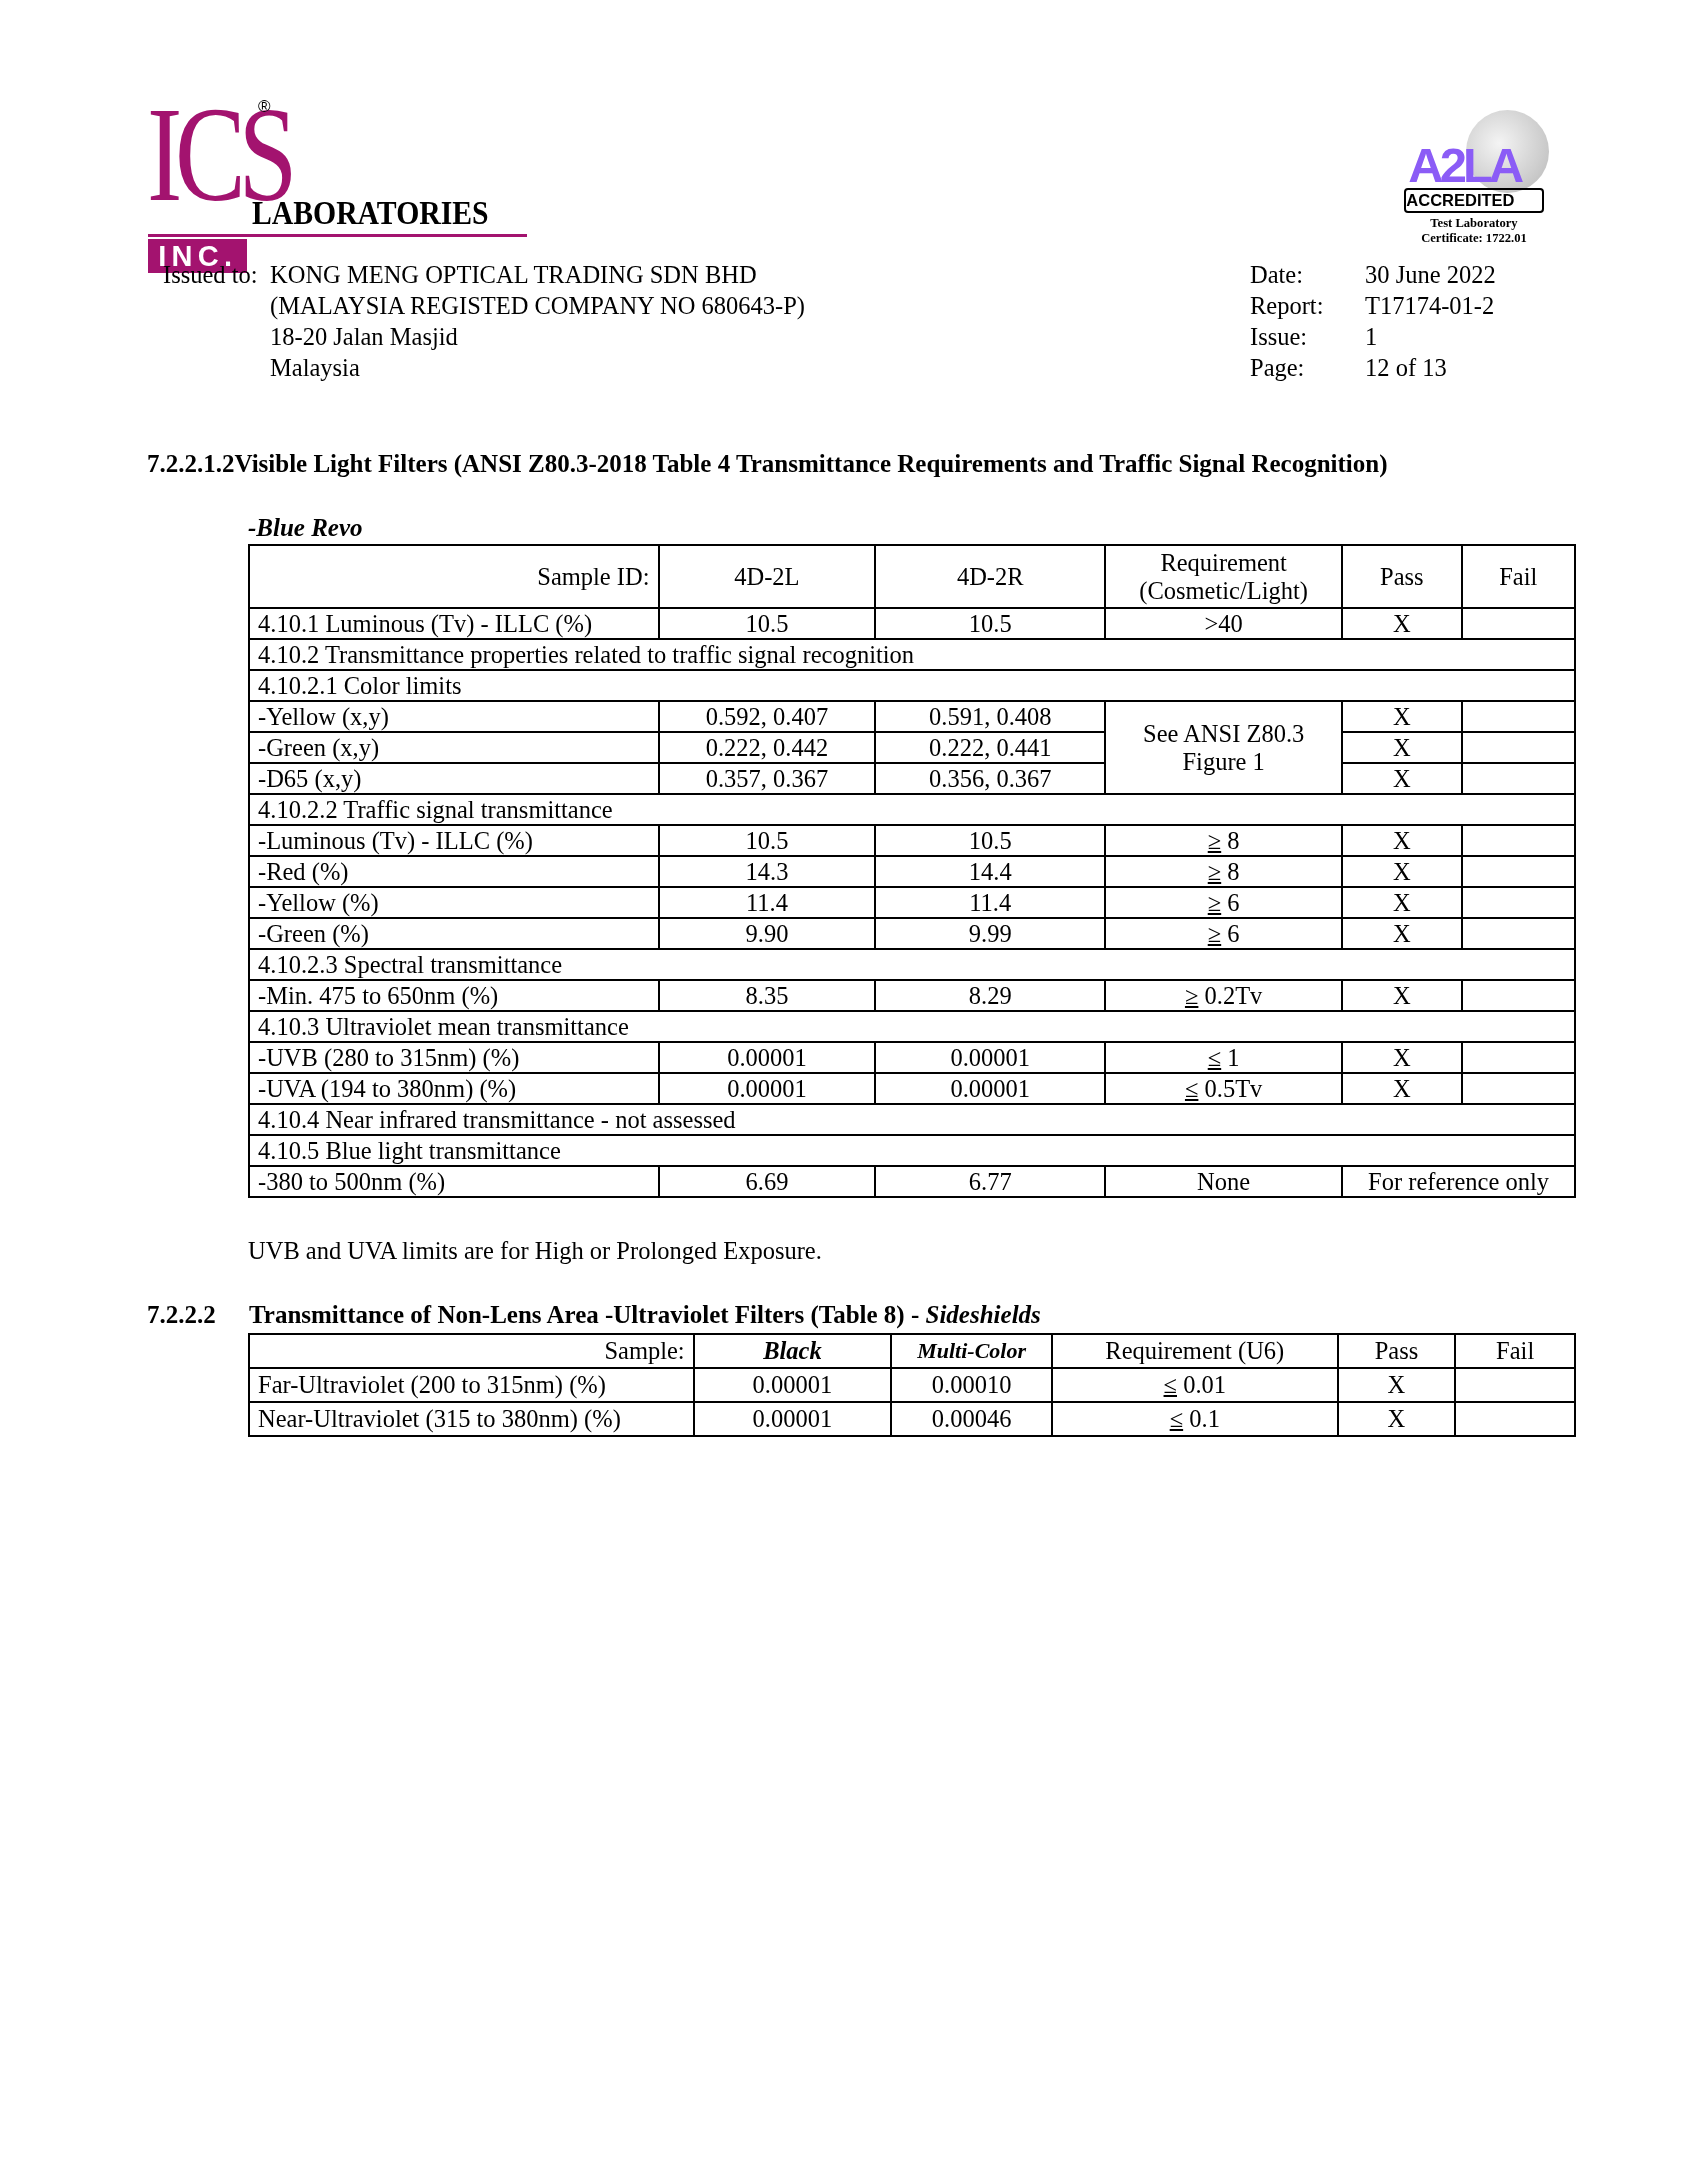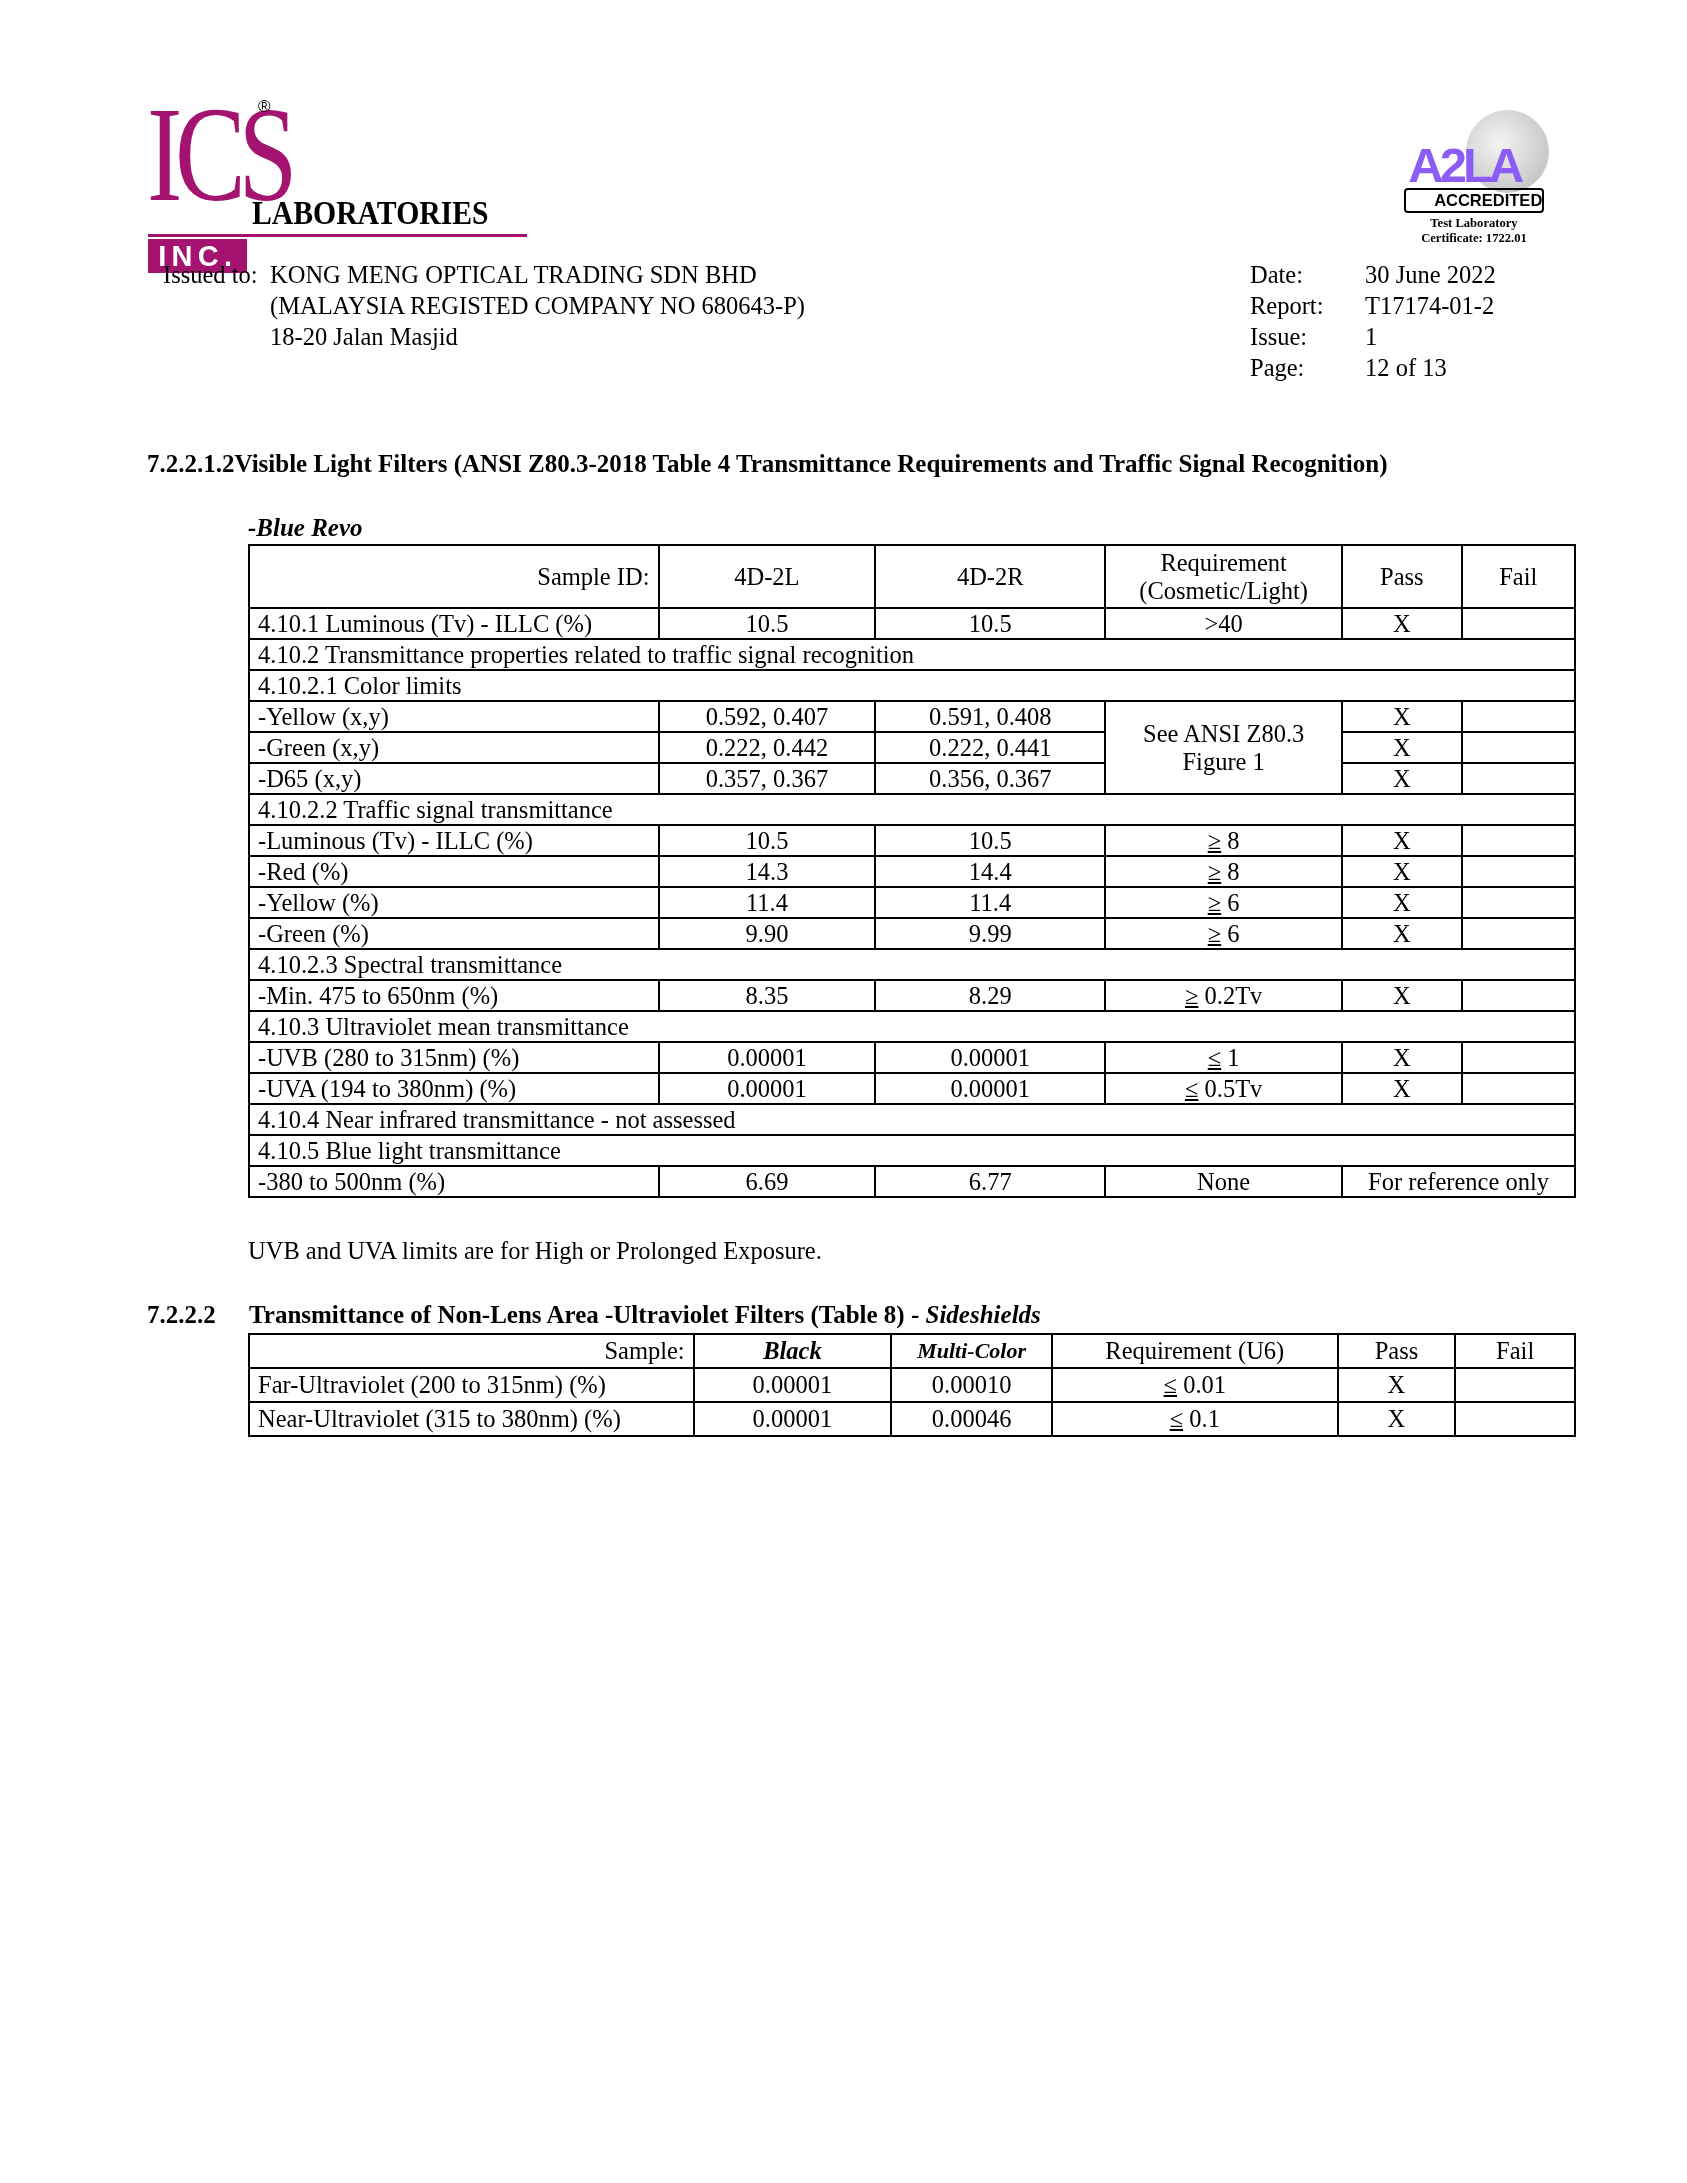--- a/index.html
+++ b/index.html
@@ -29,21 +29,21 @@
   }
   .labs-underline { position: absolute; left: 1.3px; top: 138px; width: 379px; height: 2.6px; background: #a3136f; }
 
   
   .a2la { left: 1403px; top: 109px; width: 146px; height: 142px; }
   .globe { position: absolute; left: 63px; top: 1.3px; width: 83px; height: 83px; border-radius: 50%;
     background: radial-gradient(circle at 40% 40%, #f4f4f4, #cfcfcf 60%, #b5b5b5); }
   .a2la-mark { position: absolute; left: 5.3px; top: 30px; font-family: "Liberation Sans", sans-serif; font-weight: bold;
     font-size: 49px; line-height: 53px; letter-spacing: -4px; color: #8b5cf6; }
   .accredited-box { position: absolute; left: 1.3px; top: 79px; width: 136px; height: 21px; border: 2.6px solid #000;
-    border-radius: 4px; font-family: "Liberation Sans", sans-serif; font-weight: bold; font-size: 16.5px; line-height: 21px; text-align: right; box-sizing: content-box; }
+    border-radius: 4px; font-family: "Liberation Sans", sans-serif; font-weight: bold; font-size: 16.5px; line-height: 21px; text-align: left; box-sizing: content-box; }
   .a2la-sub { position: absolute; left: 0; width: 142px; text-align: center; font-weight: bold; font-size: 12.6px; line-height: 16px; }
 
   
   .info { font-size: 24.5px; line-height: 31px; }
   .issued-label { left: 147px; top: 259px; margin-left: 16px; }
   .issued-lines { left: 270px; top: 259px; }
   .meta-labels { left: 1250px; top: 259px; }
   .meta-values { left: 1365px; top: 259px; }
 
   
@@ -88,20 +88,21 @@
   <div class="accredited-box">ACCREDITED</div>
   <div class="a2la-sub" style="top:106px">Test Laboratory</div>
   <div class="a2la-sub" style="top:121px">Certificate: 1722.01</div>
 </div>
 
 <div class="abs info issued-label">Issued to:</div>
 <div class="abs info issued-lines">
   <div>KONG MENG OPTICAL TRADING SDN BHD</div>
   <div>(MALAYSIA REGISTED COMPANY NO 680643-P)</div>
   <div>18-20 Jalan Masjid</div>
+  <div>Malaysia</div>
 </div>
 
 <div class="abs info meta-labels">
   <div>Date:</div>
   <div>Report:</div>
   <div>Issue:</div>
   <div>Page:</div>
 </div>
 <div class="abs info meta-values">
   <div>30 June 2022</div>

